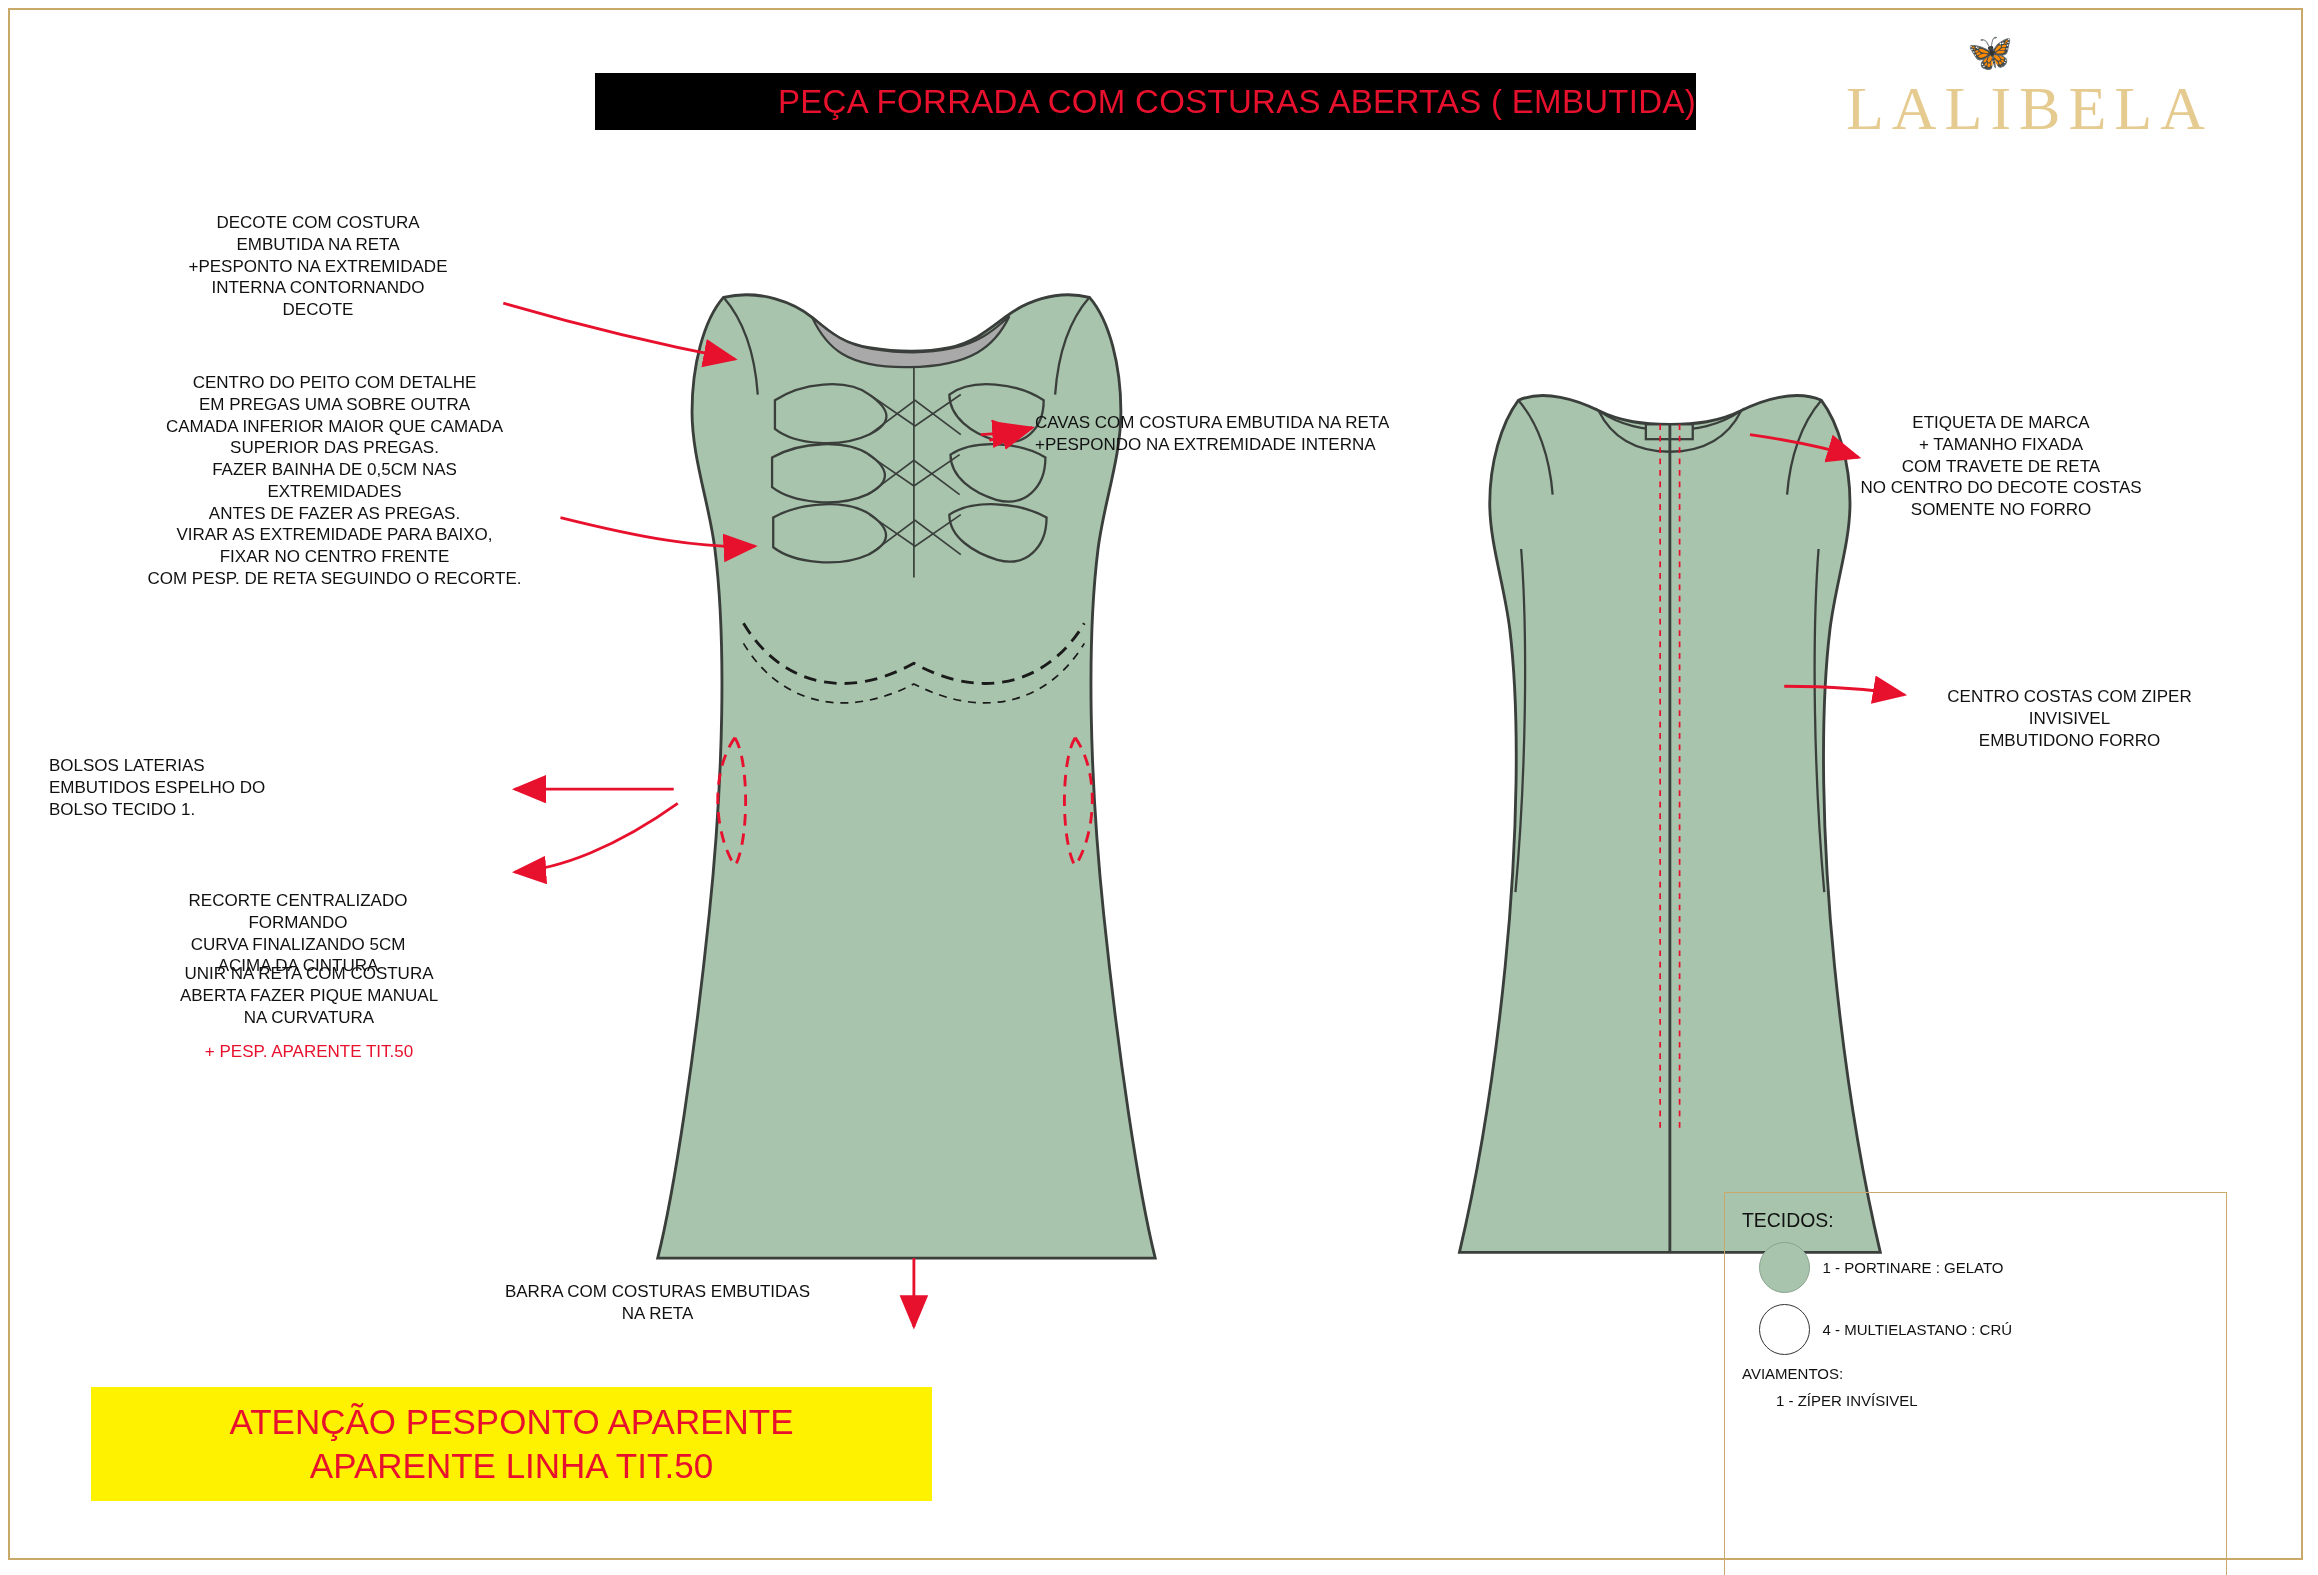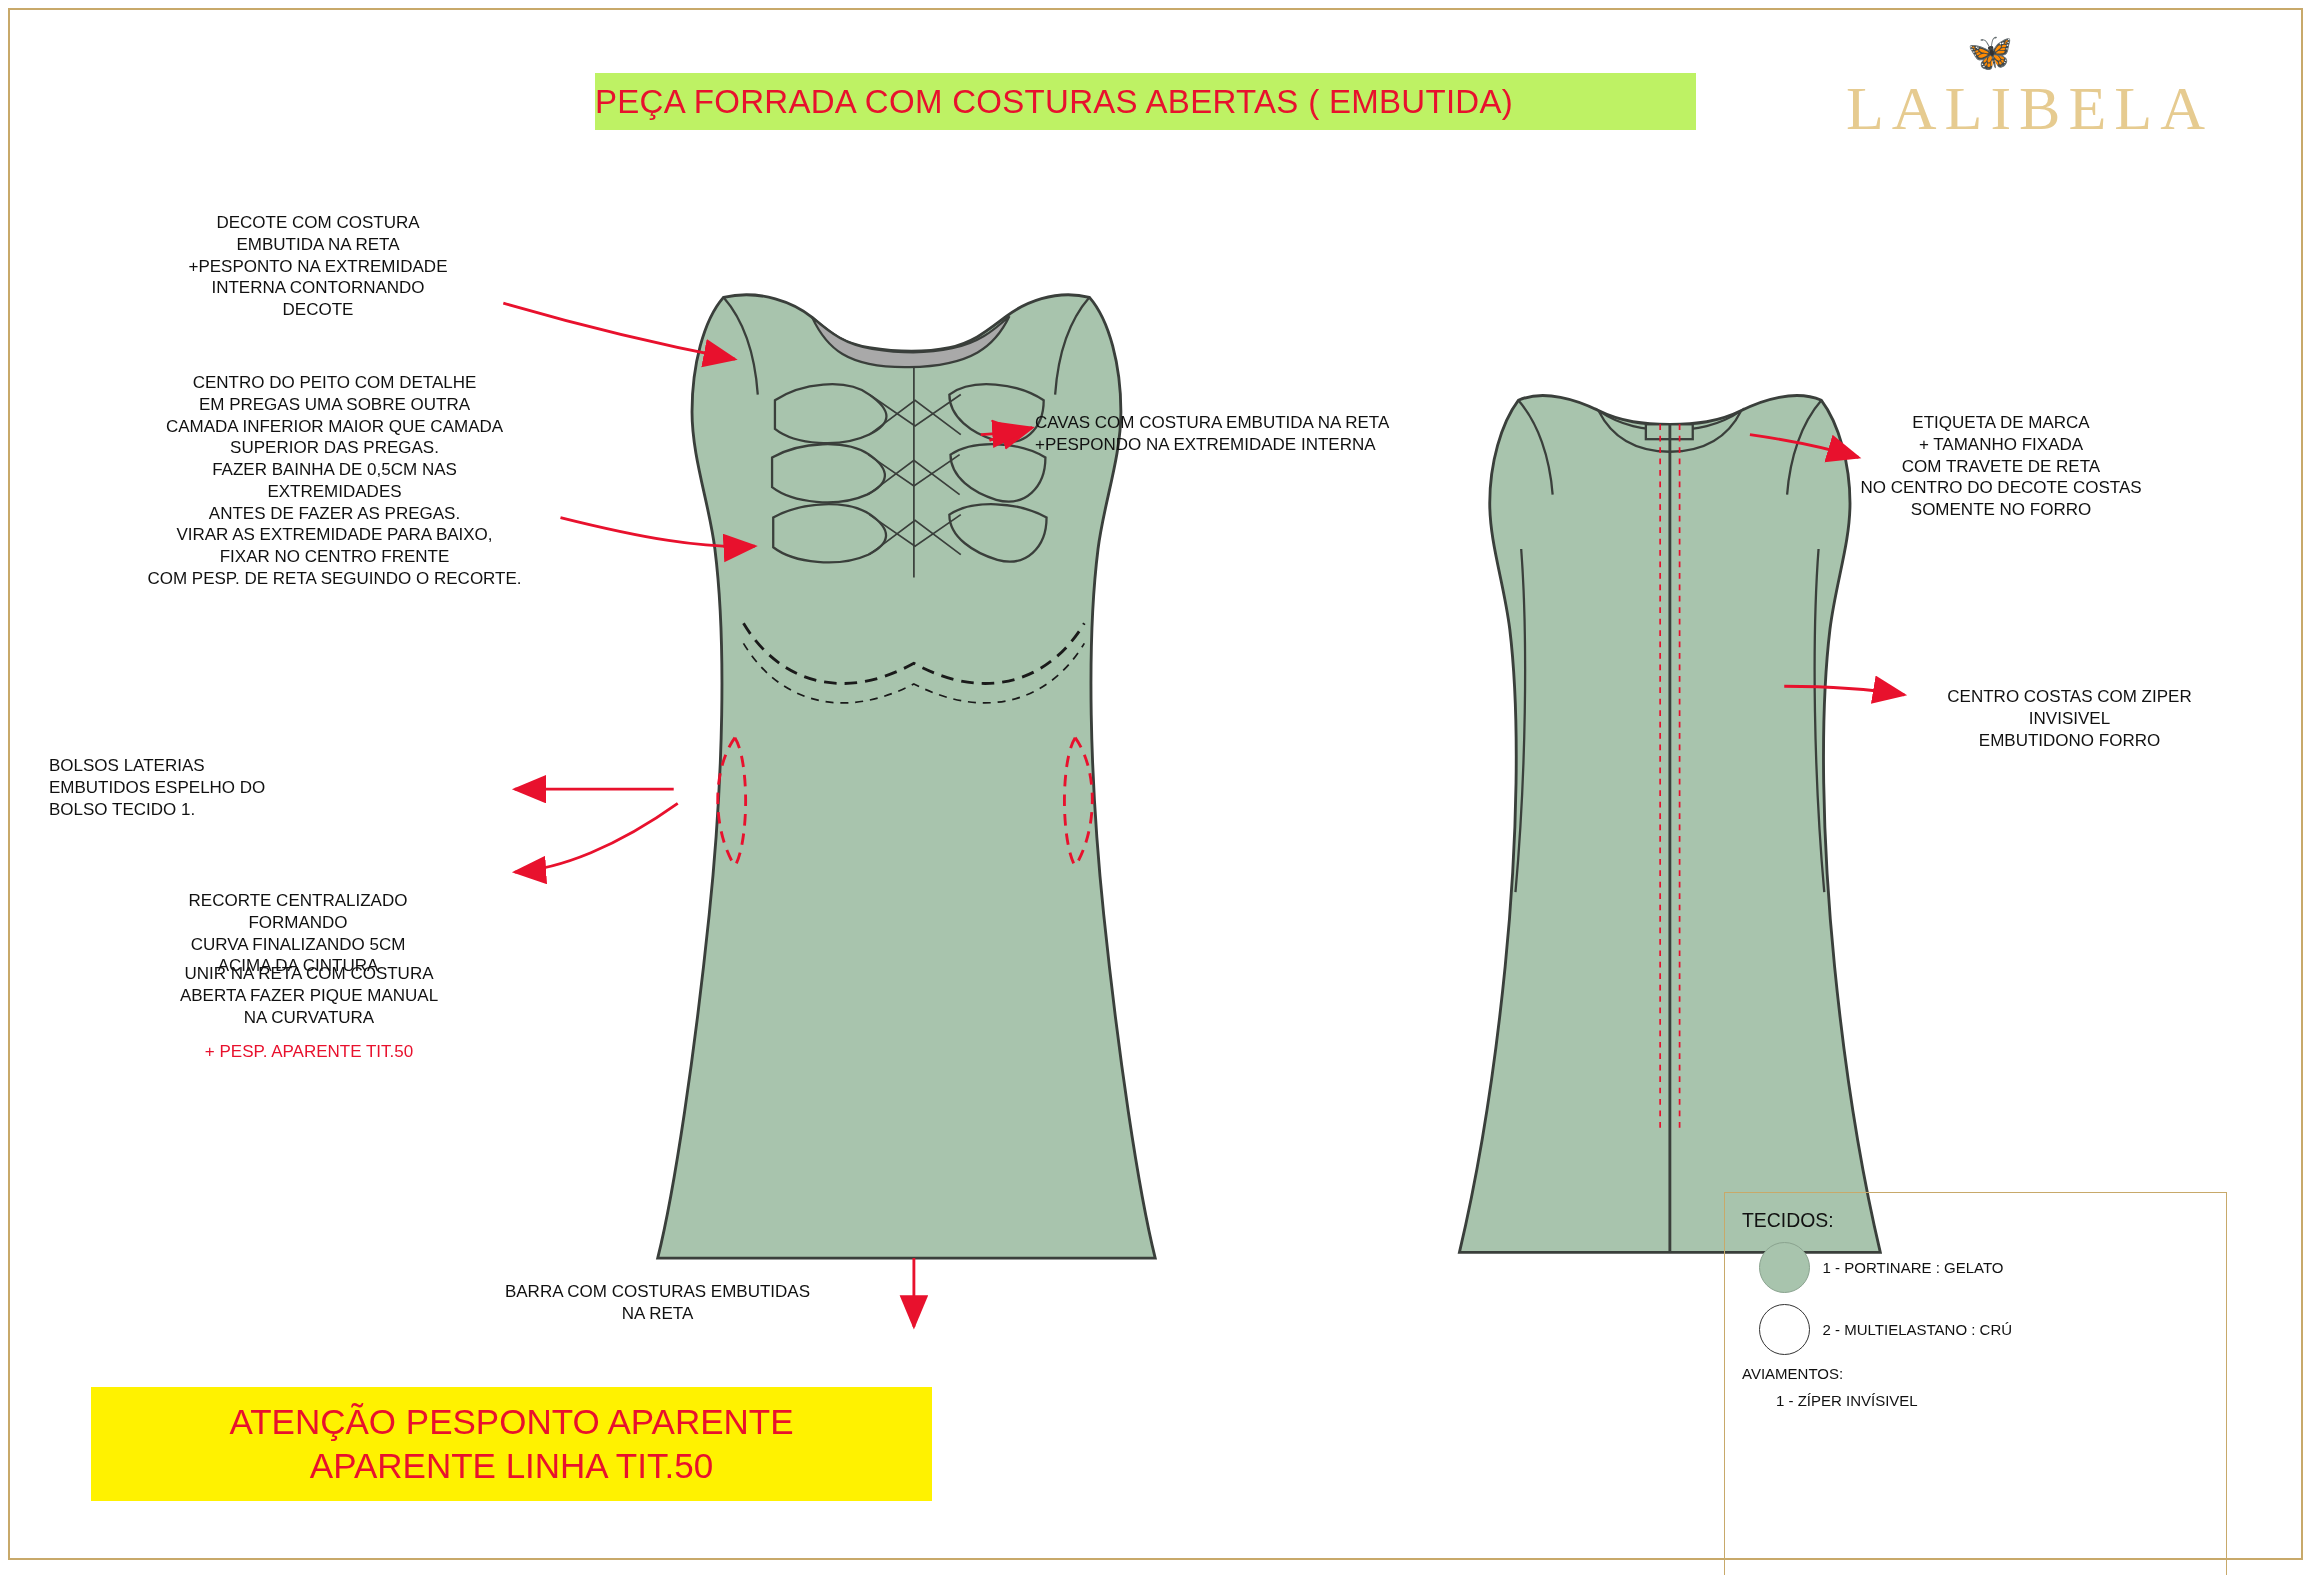--- a/index.html
+++ b/index.html
@@ -10,22 +10,22 @@
     position:relative;
     overflow:hidden;
   }
   .page-border{
     position:absolute;left:8px;top:8px;width:2295px;height:1552px;
     border:2.3px solid #c8a96a;
     box-sizing:border-box;
   }
   .title-banner{
     position:absolute;left:595px;top:73px;width:1101px;height:57px;
-    background:#bef264;
-    display:flex;align-items:center;justify-content:flex-start;
+    background:#000000;
+    display:flex;align-items:center;justify-content:flex-end;
   }
   .title-banner span{
     color:#e8112d;font-size:33px;font-weight:400;letter-spacing:0.3px;
     font-family:"Liberation Sans", sans-serif;
   }
   .brand{
     position:absolute;left:1767px;top:34px;width:446px;height:132px;
     text-align:center;
   }
   .brand .bee{
@@ -240,18 +240,18 @@
 </div>
 
 <div class="legend">
   <span class="lbl">TECIDOS:</span>
   <div class="row">
     <div class="swatch sw-green"></div>
     <span>1 - PORTINARE : GELATO</span>
   </div>
   <div class="row">
     <div class="swatch sw-white"></div>
-    <span>2 - MULTIELASTANO : CRÚ</span>
+    <span>4 - MULTIELASTANO : CRÚ</span>
   </div>
   <span class="lbl2">AVIAMENTOS:</span>
   <span class="avi">1 - ZÍPER INVÍSIVEL</span>
 </div>
 
 
 </body></html>

